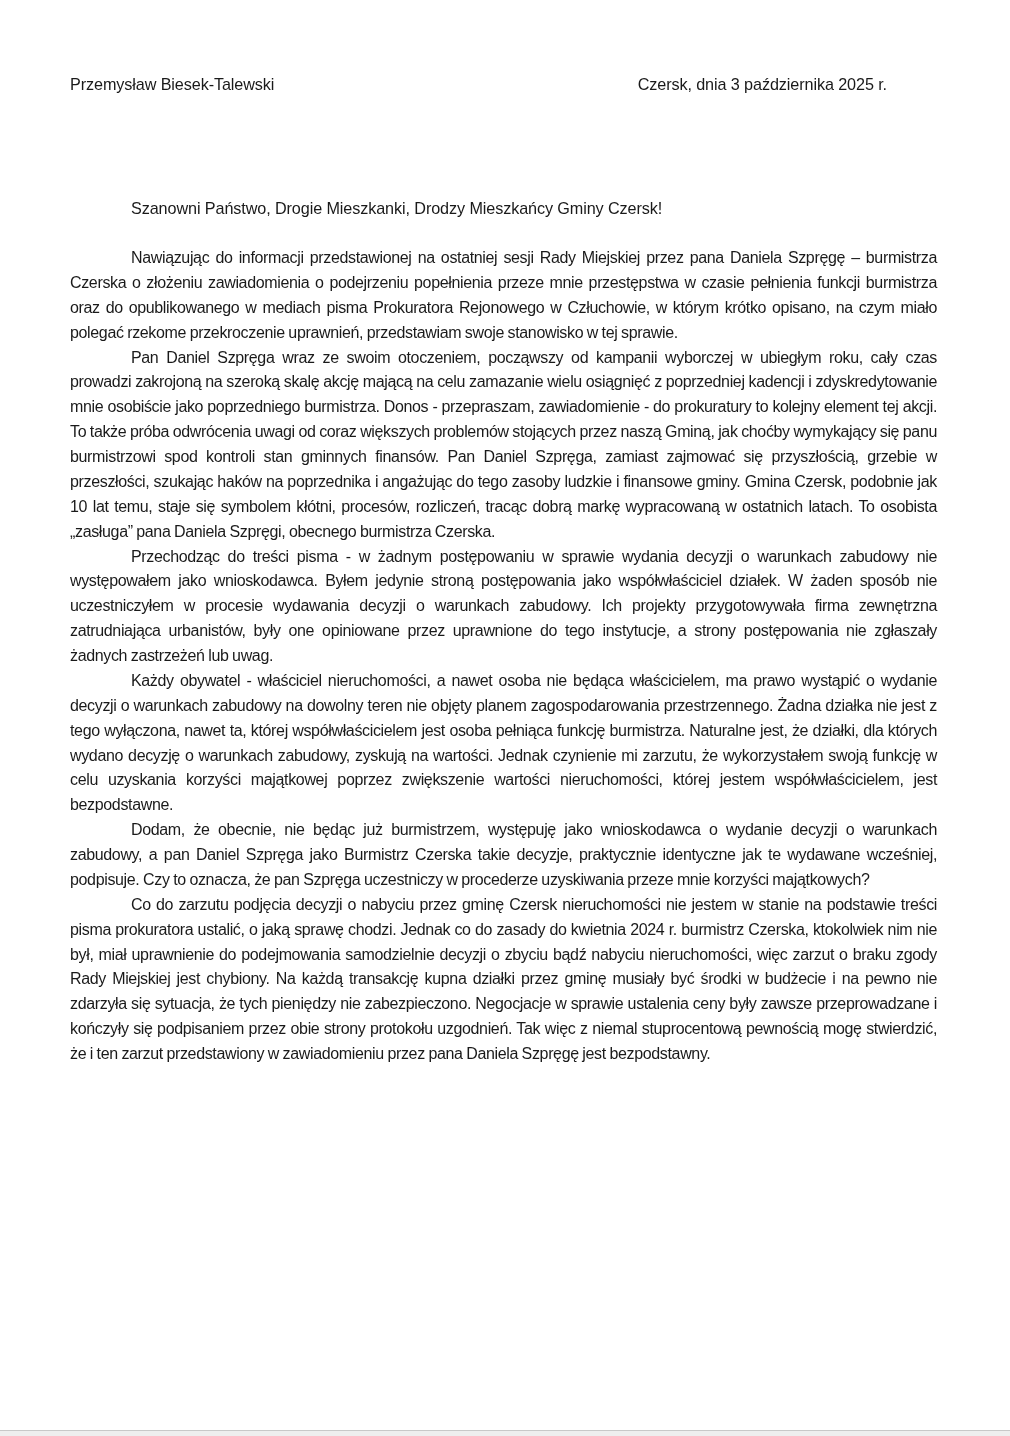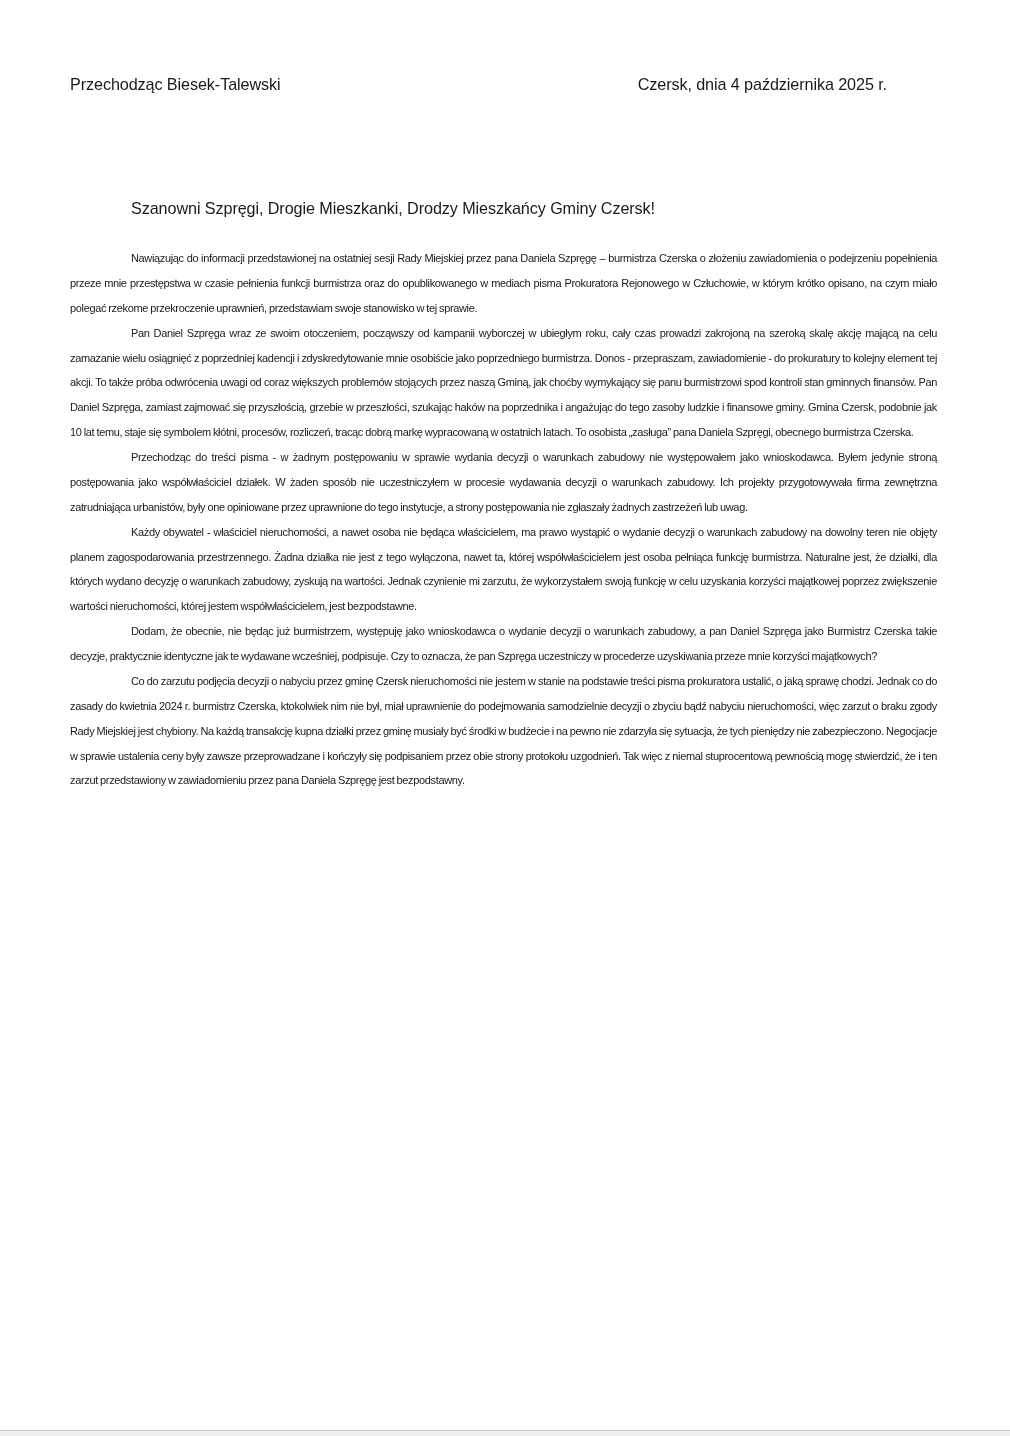--- a/index.html
+++ b/index.html
@@ -70,43 +70,43 @@
       font-size: 16.2px;
       line-height: 24px;
       white-space: nowrap;
       letter-spacing: -0.1px;
     }
     .body {
       position: absolute;
       top: 246px;
       left: 70px;
       width: 867px;
-      font-size: 11px;
+      font-size: 16px;
       line-height: 24.88px;
     }
     .body p {
       margin: 0;
       text-indent: 61px;
       text-align: justify;
       letter-spacing: -0.35px;
       word-spacing: -0.5px;
     }
   </style>
 </head>
 <body>
 
 <div class="page">
 
   <div class="header-row">
-    <span class="author">Przechodząc Biesek-Talewski</span>
-    <span class="place-date">Czersk, dnia 4 października 2025 r.</span>
+    <span class="author">Przemysław Biesek-Talewski</span>
+    <span class="place-date">Czersk, dnia 3 października 2025 r.</span>
   </div>
 
 
-  <div class="salutation">Szanowni Szpręgi, Drogie Mieszkanki, Drodzy Mieszkańcy Gminy Czersk!</div>
+  <div class="salutation">Szanowni Państwo, Drogie Mieszkanki, Drodzy Mieszkańcy Gminy Czersk!</div>
 
   <div class="body">
     <p>Nawiązując do informacji przedstawionej na ostatniej sesji Rady Miejskiej przez pana Daniela Szpręgę – burmistrza Czerska o złożeniu zawiadomienia o podejrzeniu popełnienia przeze mnie przestępstwa w czasie pełnienia funkcji burmistrza oraz do opublikowanego w mediach pisma Prokuratora Rejonowego w Człuchowie, w którym krótko opisano, na czym miało polegać rzekome przekroczenie uprawnień, przedstawiam swoje stanowisko w tej sprawie.</p>
     <p>Pan Daniel Szpręga wraz ze swoim otoczeniem, począwszy od kampanii wyborczej w ubiegłym roku, cały czas prowadzi zakrojoną na szeroką skalę akcję mającą na celu zamazanie wielu osiągnięć z poprzedniej kadencji i zdyskredytowanie mnie osobiście jako poprzedniego burmistrza. Donos - przepraszam, zawiadomienie - do prokuratury to kolejny element tej akcji. To także próba odwrócenia uwagi od coraz większych problemów stojących przez naszą Gminą, jak choćby wymykający się panu burmistrzowi spod kontroli stan gminnych finansów. Pan Daniel Szpręga, zamiast zajmować się przyszłością, grzebie w przeszłości, szukając haków na poprzednika i angażując do tego zasoby ludzkie i finansowe gminy. Gmina Czersk, podobnie jak 10 lat temu, staje się symbolem kłótni, procesów, rozliczeń, tracąc dobrą markę wypracowaną w ostatnich latach. To osobista „zasługa” pana Daniela Szpręgi, obecnego burmistrza Czerska.</p>
     <p>Przechodząc do treści pisma - w żadnym postępowaniu w sprawie wydania decyzji o warunkach zabudowy nie występowałem jako wnioskodawca. Byłem jedynie stroną postępowania jako współwłaściciel działek. W żaden sposób nie uczestniczyłem w procesie wydawania decyzji o warunkach zabudowy. Ich projekty przygotowywała firma zewnętrzna zatrudniająca urbanistów, były one opiniowane przez uprawnione do tego instytucje, a strony postępowania nie zgłaszały żadnych zastrzeżeń lub uwag.</p>
     <p>Każdy obywatel - właściciel nieruchomości, a nawet osoba nie będąca właścicielem, ma prawo wystąpić o wydanie decyzji o warunkach zabudowy na dowolny teren nie objęty planem zagospodarowania przestrzennego. Żadna działka nie jest z  tego wyłączona, nawet ta, której współwłaścicielem jest osoba pełniąca funkcję burmistrza. Naturalne jest, że działki, dla których wydano decyzję o warunkach zabudowy, zyskują na wartości. Jednak czynienie mi zarzutu, że wykorzystałem swoją funkcję w celu uzyskania korzyści majątkowej poprzez zwiększenie wartości nieruchomości, której jestem współwłaścicielem, jest bezpodstawne.</p>
     <p>Dodam, że obecnie, nie będąc już burmistrzem, występuję jako wnioskodawca o wydanie decyzji o warunkach zabudowy, a pan Daniel Szpręga jako Burmistrz Czerska takie decyzje, praktycznie identyczne jak te wydawane wcześniej, podpisuje. Czy to oznacza, że pan Szpręga uczestniczy w procederze uzyskiwania przeze mnie korzyści majątkowych?</p>
     <p>Co do zarzutu podjęcia decyzji o nabyciu przez gminę Czersk nieruchomości nie jestem w stanie na podstawie treści pisma prokuratora ustalić, o jaką sprawę chodzi. Jednak co do zasady do kwietnia 2024 r. burmistrz Czerska, ktokolwiek nim nie był, miał uprawnienie do podejmowania samodzielnie decyzji o zbyciu bądź nabyciu nieruchomości, więc zarzut o braku zgody Rady Miejskiej jest chybiony. Na każdą transakcję kupna działki przez gminę musiały być środki w budżecie i na pewno nie zdarzyła się sytuacja, że tych pieniędzy nie zabezpieczono. Negocjacje w sprawie ustalenia ceny były zawsze przeprowadzane i kończyły się podpisaniem przez obie strony protokołu uzgodnień. Tak więc z niemal stuprocentową pewnością mogę stwierdzić, że i ten zarzut przedstawiony w zawiadomieniu przez pana Daniela Szpręgę jest bezpodstawny.</p>
   </div>
 

